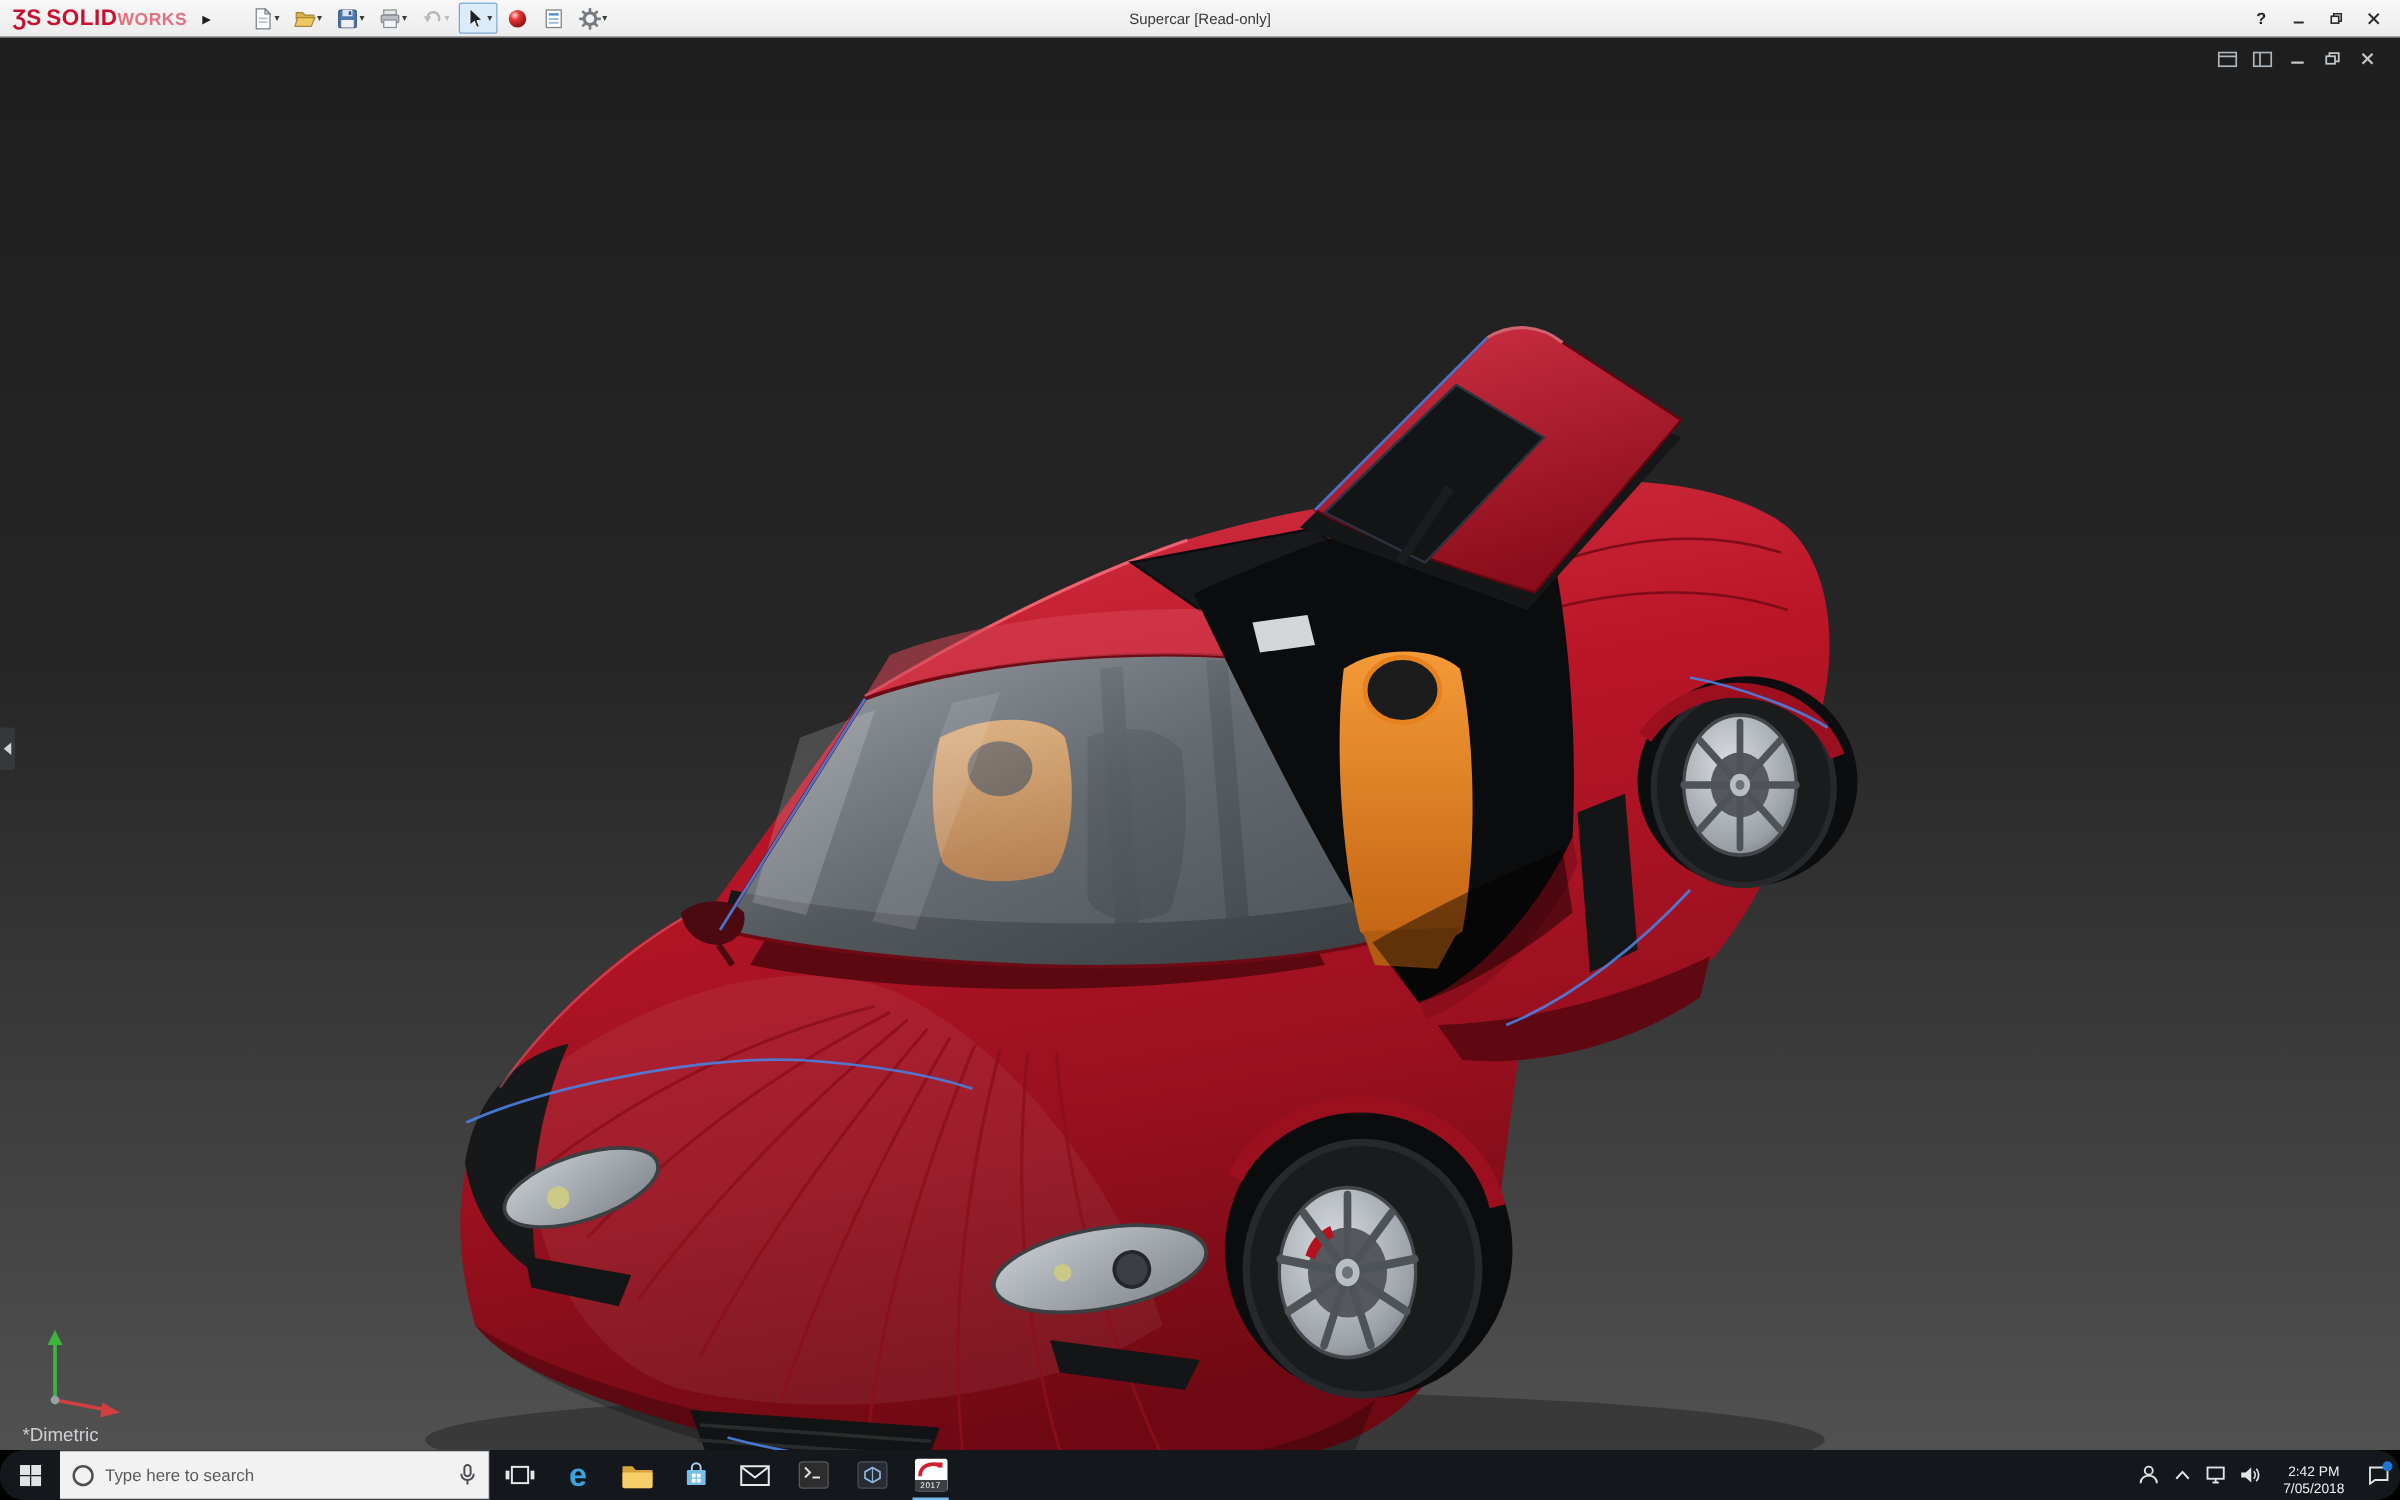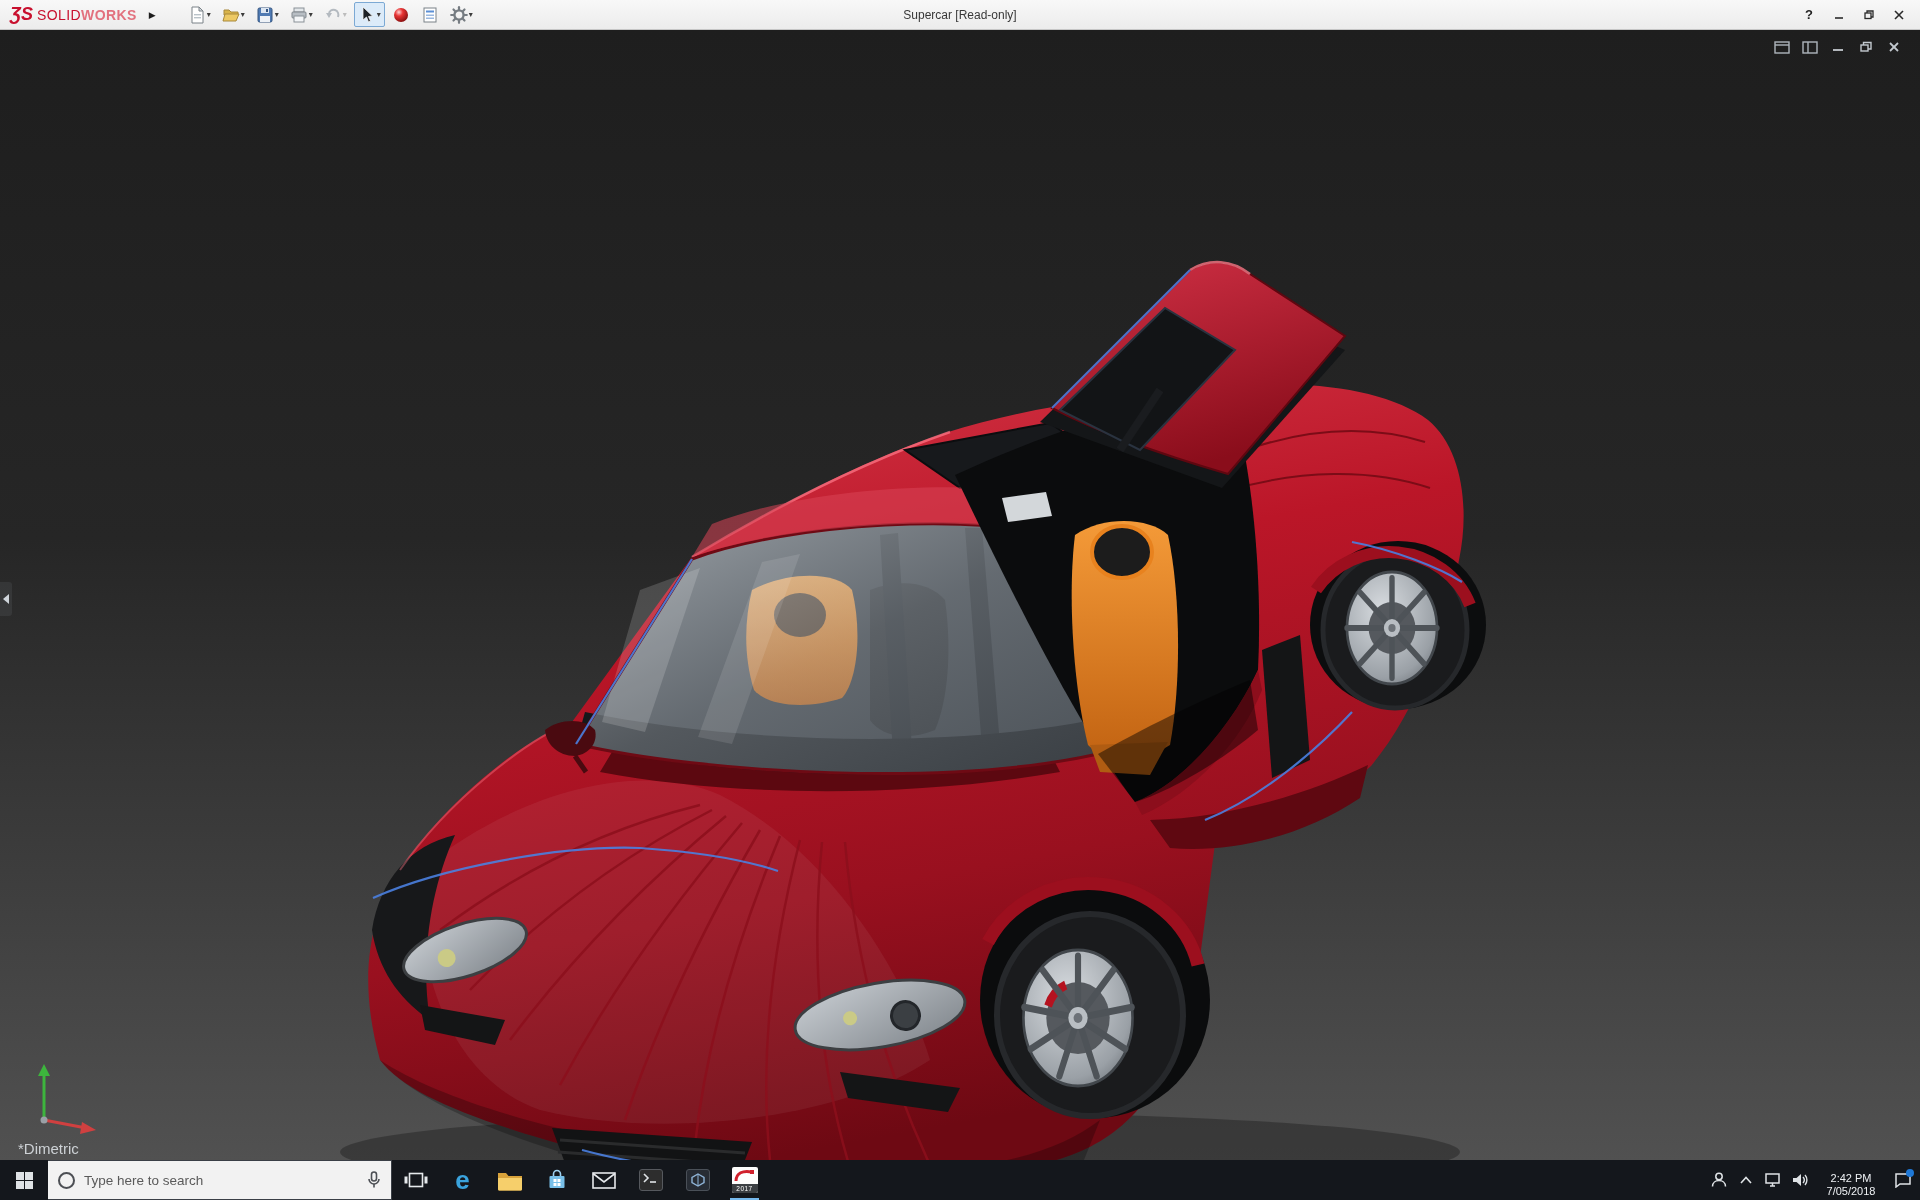--- a/index.html
+++ b/index.html
@@ -4,22 +4,22 @@
 <style>
   *{margin:0;padding:0;box-sizing:border-box;}
   html,body{width:1920px;height:1200px;overflow:hidden;background:#000;
     font-family:"Liberation Sans","DejaVu Sans",sans-serif;}
   .screen{width:1920px;height:1200px;display:flex;flex-direction:column;}
 
   
   .titlebar{flex:0 0 30px;height:30px;background:linear-gradient(#f8f8f8,#ececec);
     border-bottom:1px solid #c6c6c6;display:flex;align-items:center;position:relative;z-index:5;}
   .logo{display:flex;align-items:center;padding-left:10px;white-space:nowrap;}
-  .logo-ds{color:#c8102e;font-weight:bold;font-style:italic;font-size:18px;margin-right:4px;}
-  .logo-solid{color:#c8102e;font-weight:normal;font-size:14px;letter-spacing:.4px;}
+  .logo-ds{color:#c8102e;font-weight:bold;font-size:18px;margin-right:4px;}
+  .logo-solid{color:#c8102e;font-weight:bold;font-size:18px;letter-spacing:.4px;}
   .logo-works{color:#e2717e;font-weight:bold;font-size:14px;letter-spacing:.4px;}
   .expand-btn{margin-left:12px;border:none;background:none;font-size:9px;color:#1d1d1d;cursor:pointer;}
   .toolbar{display:flex;align-items:center;margin-left:28px;gap:3px;}
   .tbtn{height:25px;display:flex;align-items:center;padding:2px 3px;border:1px solid transparent;
     border-radius:2px;background:transparent;cursor:pointer;}
   .tbtn.active{background:#dcebf9;border-color:#7ca9d4;}
   .caret{font-size:8px;color:#3b3b3b;margin-left:1px;line-height:1;}
   .tbtn.disabled .caret{color:#bcbcbc;}
   .tb-title{position:absolute;left:50%;top:0;height:45px;line-height:30px;transform:translateX(-50%);
     font-size:12px;color:#383838;}
@@ -35,21 +35,21 @@
   .cbtn{width:20px;height:16px;display:flex;align-items:center;justify-content:center;border:none;
     background:transparent;cursor:pointer;}
   .panel-tab{position:absolute;left:0;top:552px;width:12px;height:34px;display:flex;align-items:center;
     justify-content:center;background:rgba(90,95,100,.25);border-radius:0 3px 3px 0;border:none;cursor:pointer;}
   .panel-tab .tri{width:0;height:0;border-top:5px solid transparent;border-bottom:5px solid transparent;
     border-right:6px solid #cfd5db;}
   .triad{position:absolute;left:20px;bottom:22px;}
   .view-label{position:absolute;left:18px;bottom:3px;color:#cdd1d5;font-size:15px;}
 
   
-  .taskbar{flex:0 0 40px;height:40px;background:#14171c;display:flex;align-items:stretch;z-index:6;}
+  .taskbar{flex:0 0 40px;height:40px;background:#14171c;display:flex;align-items:stretch;z-index:6;border-radius:19px;}
   .start-btn{width:48px;display:flex;align-items:center;justify-content:center;border:none;background:none;cursor:pointer;}
   .search-box{width:344px;background:#f2f2f2;display:flex;align-items:center;gap:9px;padding:0 10px;
     border:1px solid #3a3f46;border-left:none;}
   .cortana-ring{width:17px;height:17px;border:2px solid #4c4f54;border-radius:50%;flex:0 0 auto;}
   .search-input{flex:1;border:none;background:transparent;font-size:13.5px;color:#333;outline:none;
     font-family:"Liberation Sans","DejaVu Sans",sans-serif;}
   .search-input::placeholder{color:#5a5a5a;opacity:1;}
   .ticon{width:47px;display:flex;align-items:center;justify-content:center;border:none;background:none;
     position:relative;cursor:pointer;}
   .ticon.running::after{content:"";position:absolute;left:9px;right:9px;bottom:0;height:2px;background:#76b9ed;}

